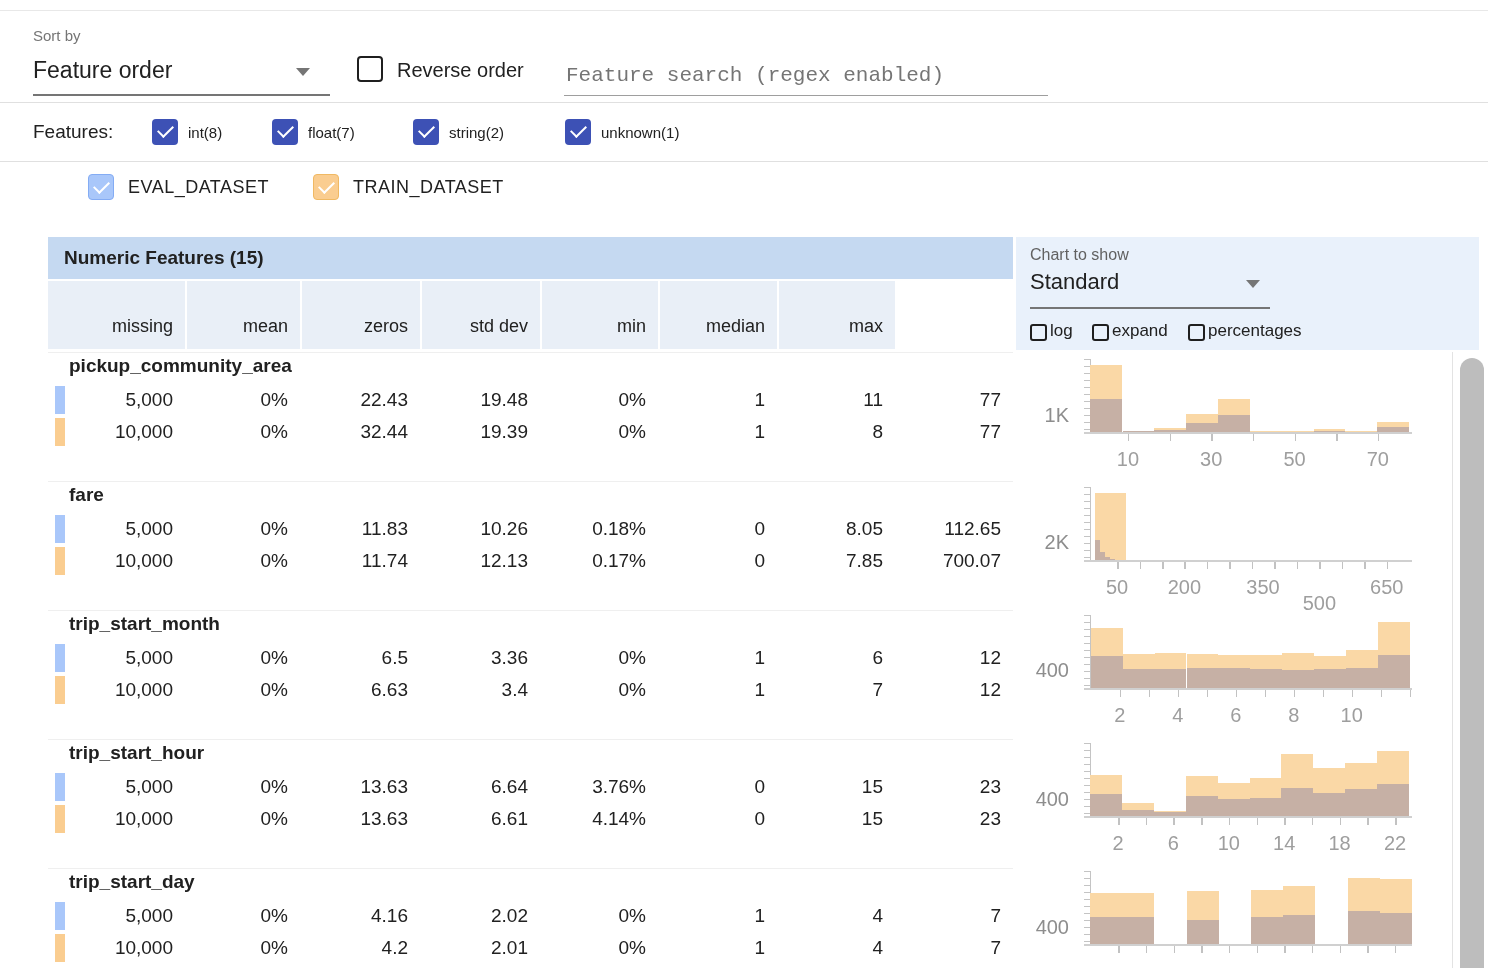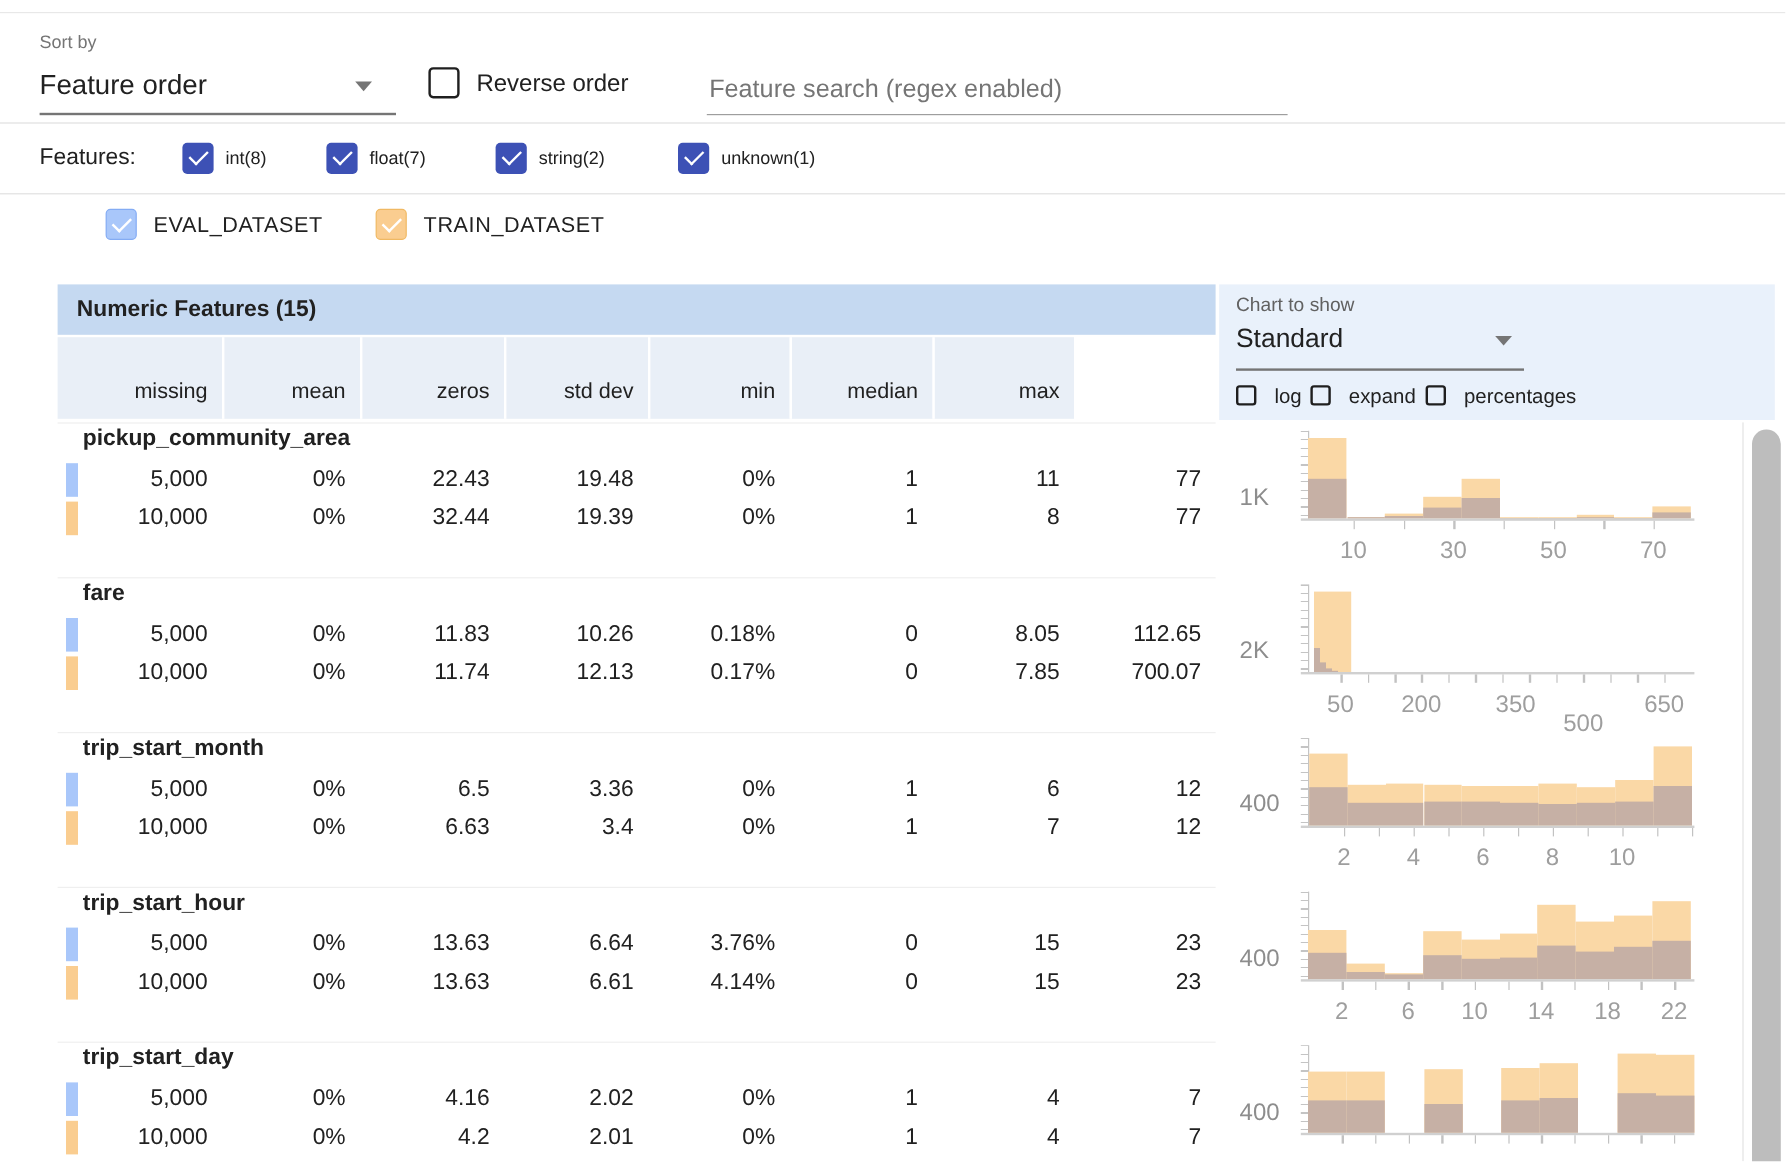--- a/index.html
+++ b/index.html
@@ -14,22 +14,22 @@
   .sort-value{font-size:23px;color:#212121;}
   .underline2{position:absolute;height:2px;background:#757575;}
   .tri{width:0;height:0;border-left:7px solid transparent;border-right:7px solid transparent;
        border-top:8px solid #757575;}
   .cbx{box-sizing:border-box;display:inline-block;width:26px;height:26px;border-radius:4px;}
   .cbx-empty{border:2.5px solid #1f1f1f;background:#fff;}
   .cbx-indigo{background:#3d51b5;}
   .check{display:block;width:13px;height:7px;border-left:2.6px solid #fff;border-bottom:2.6px solid #fff;
          transform:rotate(-45deg);margin:6px auto 0;}
   .toolbar-label{font-size:20px;color:#212121;}
-  #search-input{position:absolute;left:589px;top:55px;width:480px;height:38px;border:none;outline:none;
-        border-bottom:1px solid #9e9e9e;font-family:Liberation Sans, sans-serif;font-size:21px;color:#444;background:transparent;}
+  #search-input{position:absolute;left:564px;top:55px;width:480px;height:38px;border:none;outline:none;
+        border-bottom:1px solid #9e9e9e;font-family:Liberation Mono, monospace;font-size:21px;color:#444;background:transparent;}
   #search-input::placeholder{color:#757575;opacity:1;}
 
   
   .filter-item{position:absolute;top:119px;display:flex;align-items:center;}
   .flabel{font-size:15px;margin-left:10px;}
 
   
   .legend-item{position:absolute;top:174px;display:flex;align-items:center;}
   .legend-label{font-size:18px;letter-spacing:.5px;margin-left:14px;}
 
@@ -47,28 +47,28 @@
   .fname{position:absolute;left:21px;top:2px;font-size:19px;font-weight:bold;}
   .frow{position:absolute;left:0;width:965px;height:30px;display:grid;
         grid-template-columns:137px 115px 120px 120px 118px 119px 118px 118px;}
   .fcell{text-align:right;padding-right:12px;font-size:19px;line-height:30px;}
   .swatch{position:absolute;left:7px;top:1px;width:10px;height:28px;}
 
   
   #chart-panel{position:absolute;left:1016px;top:237px;width:463px;height:113px;background:#e9f1fb;}
   #chart-show-label{position:absolute;left:14px;top:9px;font-size:16px;color:#616161;}
   #chart-show-value{position:absolute;left:14px;top:32px;font-size:22px;color:#212121;}
-  .chart-opt{position:absolute;top:84px;display:flex;align-items:flex-start;gap:12px;}
+  .chart-opt{position:absolute;top:84px;display:flex;align-items:flex-end;}
   .opt-box{box-sizing:border-box;width:17px;height:17px;border:2.4px solid #1f1f1f;border-radius:3px;background:transparent;}
   .opt-label{font-size:17px;margin-left:3px;}
 
   
   #charts-layer{position:absolute;left:1033px;top:352px;width:400px;height:616px;}
   .chart{position:absolute;left:0;width:395px;height:128px;}
-  .ylabel{position:absolute;left:0;width:50px;padding-right:14px;box-sizing:border-box;
+  .ylabel{position:absolute;left:0;width:50px;text-align:right;padding-right:14px;box-sizing:border-box;
         font-size:20px;color:#8d8d8d;}
   .yruler{position:absolute;left:51px;top:7px;width:6px;height:74px;border-right:1.5px solid #c4c4c4;
         background:repeating-linear-gradient(to bottom,#c4c4c4 0 1px,transparent 1px 7px);}
   .plot{position:absolute;left:57px;top:8px;width:322px;height:72px;}
   .bar{position:absolute;bottom:0;}
   .bar-train{background:#fad8a6;}
   .bar-eval{background:#c6b0a5;}
   .xaxis{position:absolute;left:51px;top:80px;width:328px;height:2px;background:#d0d0d0;}
   .xtick{position:absolute;top:82px;width:1.5px;height:7px;background:#c2c2c2;}
   .xlab{position:absolute;top:96px;transform:translateX(-50%);font-size:20px;color:#9e9e9e;}

